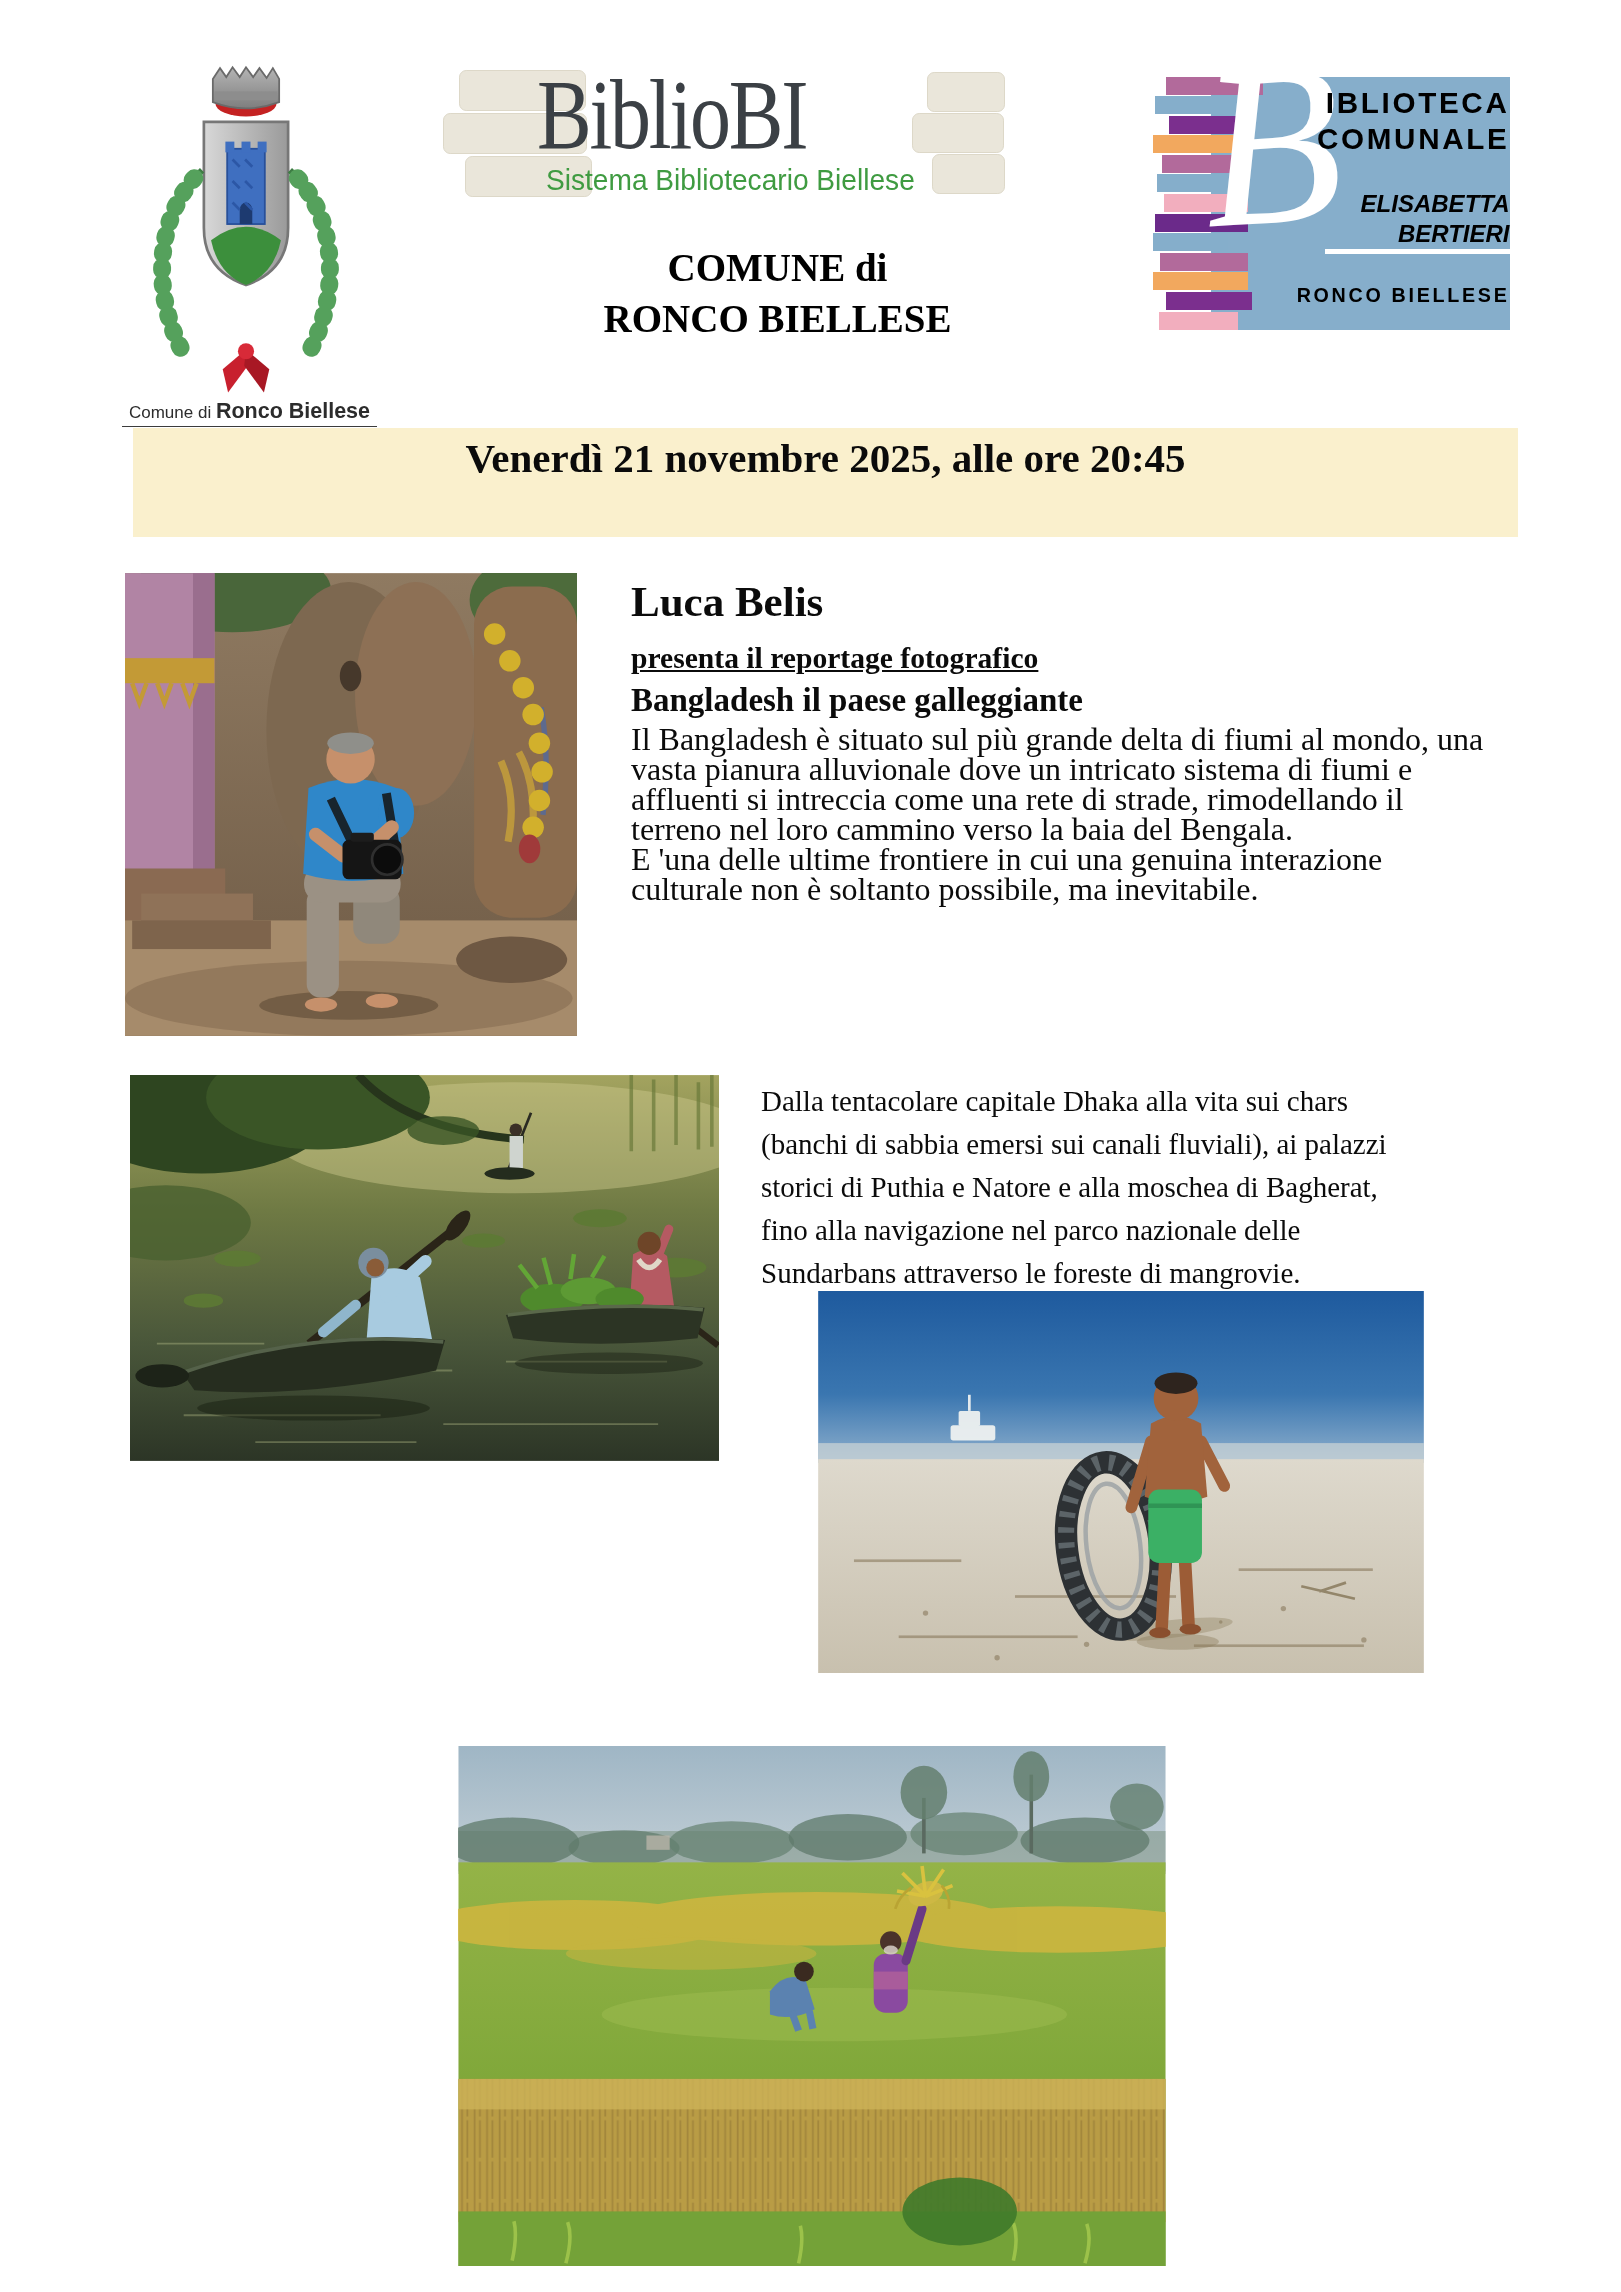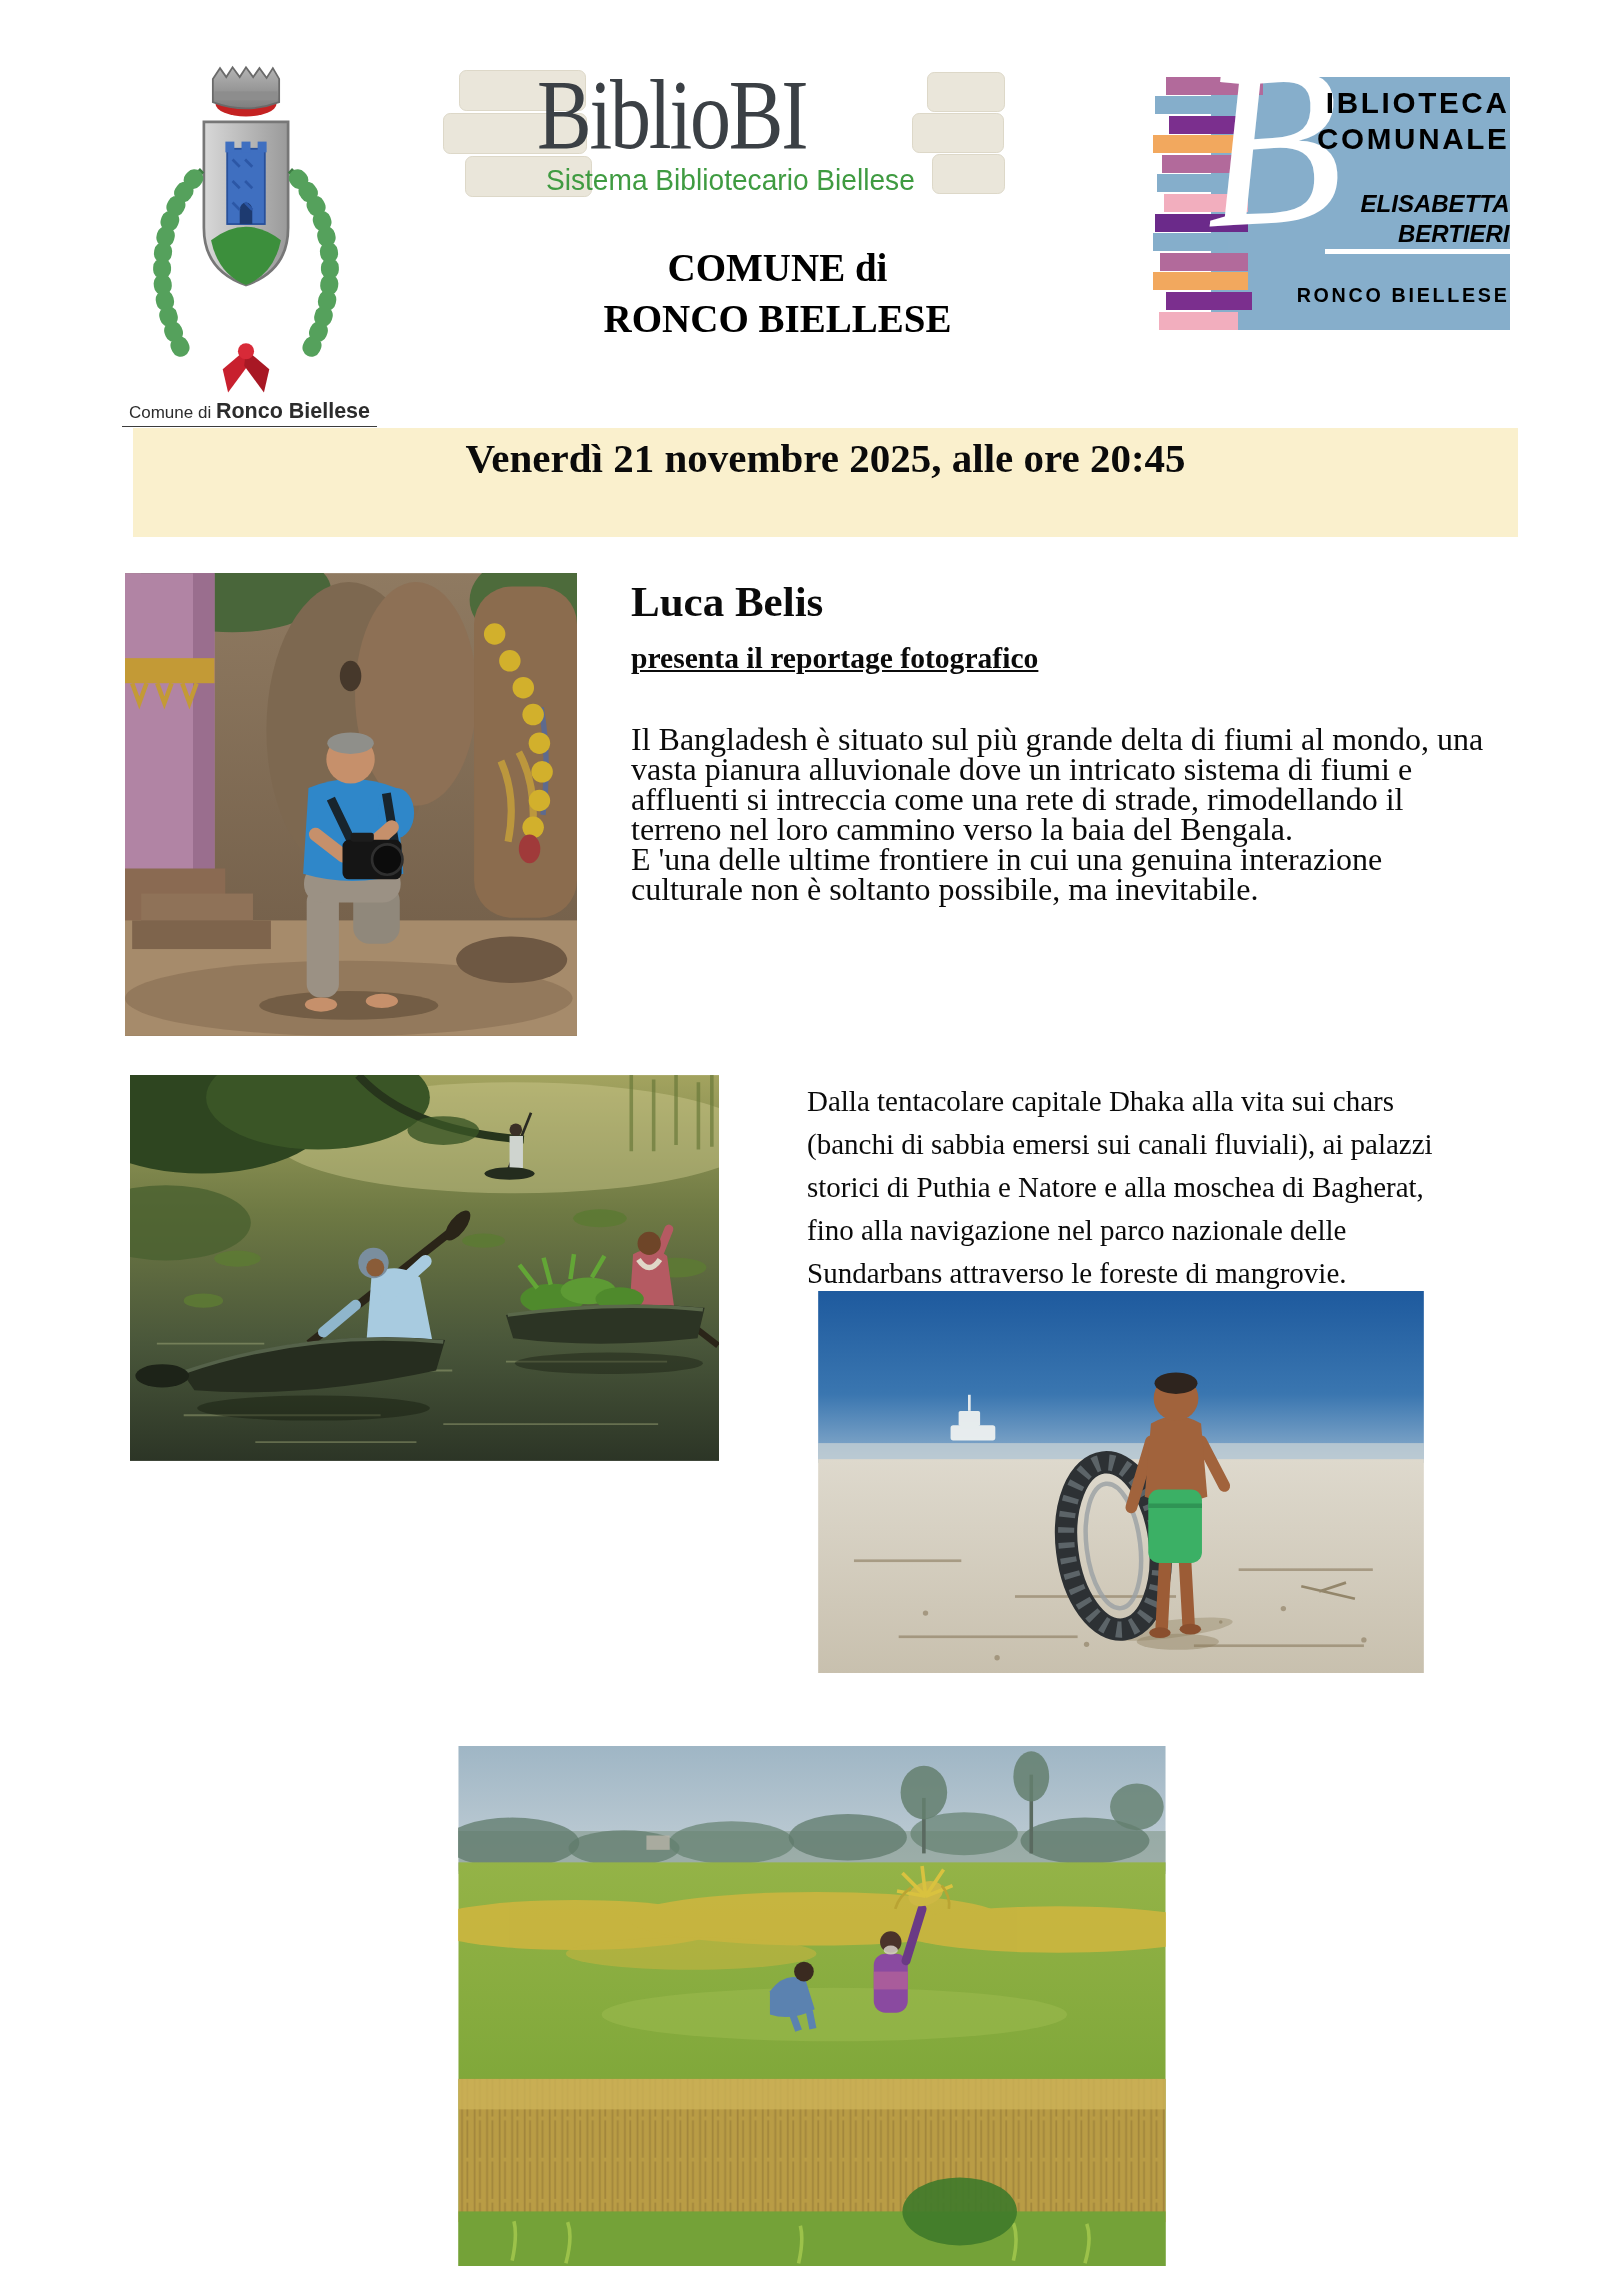--- a/index.html
+++ b/index.html
@@ -38,21 +38,21 @@
   
   .banner{left:133px;top:428px;width:1385px;height:109px;background:#faf0cd;
           text-align:center;font-weight:bold;font-size:41px;line-height:52px;padding-top:3.6px;box-sizing:border-box;}
 
   
   .speaker{font-size:43px;font-weight:bold;line-height:47px;}
   .presents{font-size:29.6px;font-weight:bold;line-height:34px;text-decoration:underline;}
   .show-title{font-size:33px;font-weight:bold;line-height:38px;}
   .intro-body{font-size:32px;line-height:30px;width:913px;}
 
-  .para-dhaka{font-size:29px;line-height:43px;width:788px;margin-left:46px;}
+  .para-dhaka{font-size:29px;line-height:43px;width:788px;}
   .para-birmania{font-size:29px;line-height:36px;width:573px;}
 
   
   .photo{overflow:hidden;}
   .photo svg{display:block;}
 </style>
 </head>
 <body>
 
 <div id="page">
@@ -218,20 +218,21 @@
         <circle cx="293" cy="320" r="17" fill="#0c0c0c" stroke="#2f2f2f" stroke-width="3"></circle>
         <rect x="252" y="290" width="26" height="10" rx="3" fill="#1c1c1c"></rect>
         <circle cx="252" cy="208" r="27" fill="#c6906b"></circle>
         <ellipse cx="252" cy="190" rx="26" ry="12" fill="#8f8f8a"></ellipse>
       </g>
     </svg>
   </div>
 
   <div class="abs speaker" style="left:631px;top:578px;">Luca Belis</div>
   <div class="abs presents" style="left:631px;top:641px;">presenta il reportage fotografico</div>
+  <div class="abs show-title" style="left:631px;top:681px;">Bangladesh il paese galleggiante</div>
   <div class="abs intro-body preline" style="left:631px;top:724px;">Il Bangladesh è situato sul più grande delta di fiumi al mondo, una
 vasta pianura alluvionale dove un intricato sistema di fiumi e
 affluenti si intreccia come una rete di strade, rimodellando il
 terreno nel loro cammino verso la baia del Bengala.
 E 'una delle ultime frontiere in cui una genuina interazione
 culturale non è soltanto possibile, ma inevitabile.</div>
 
   <div class="abs photo" style="left:130px;top:1075px;width:589px;height:386px;">
     <svg width="589" height="386" viewBox="0 0 658 431">
       <defs>

